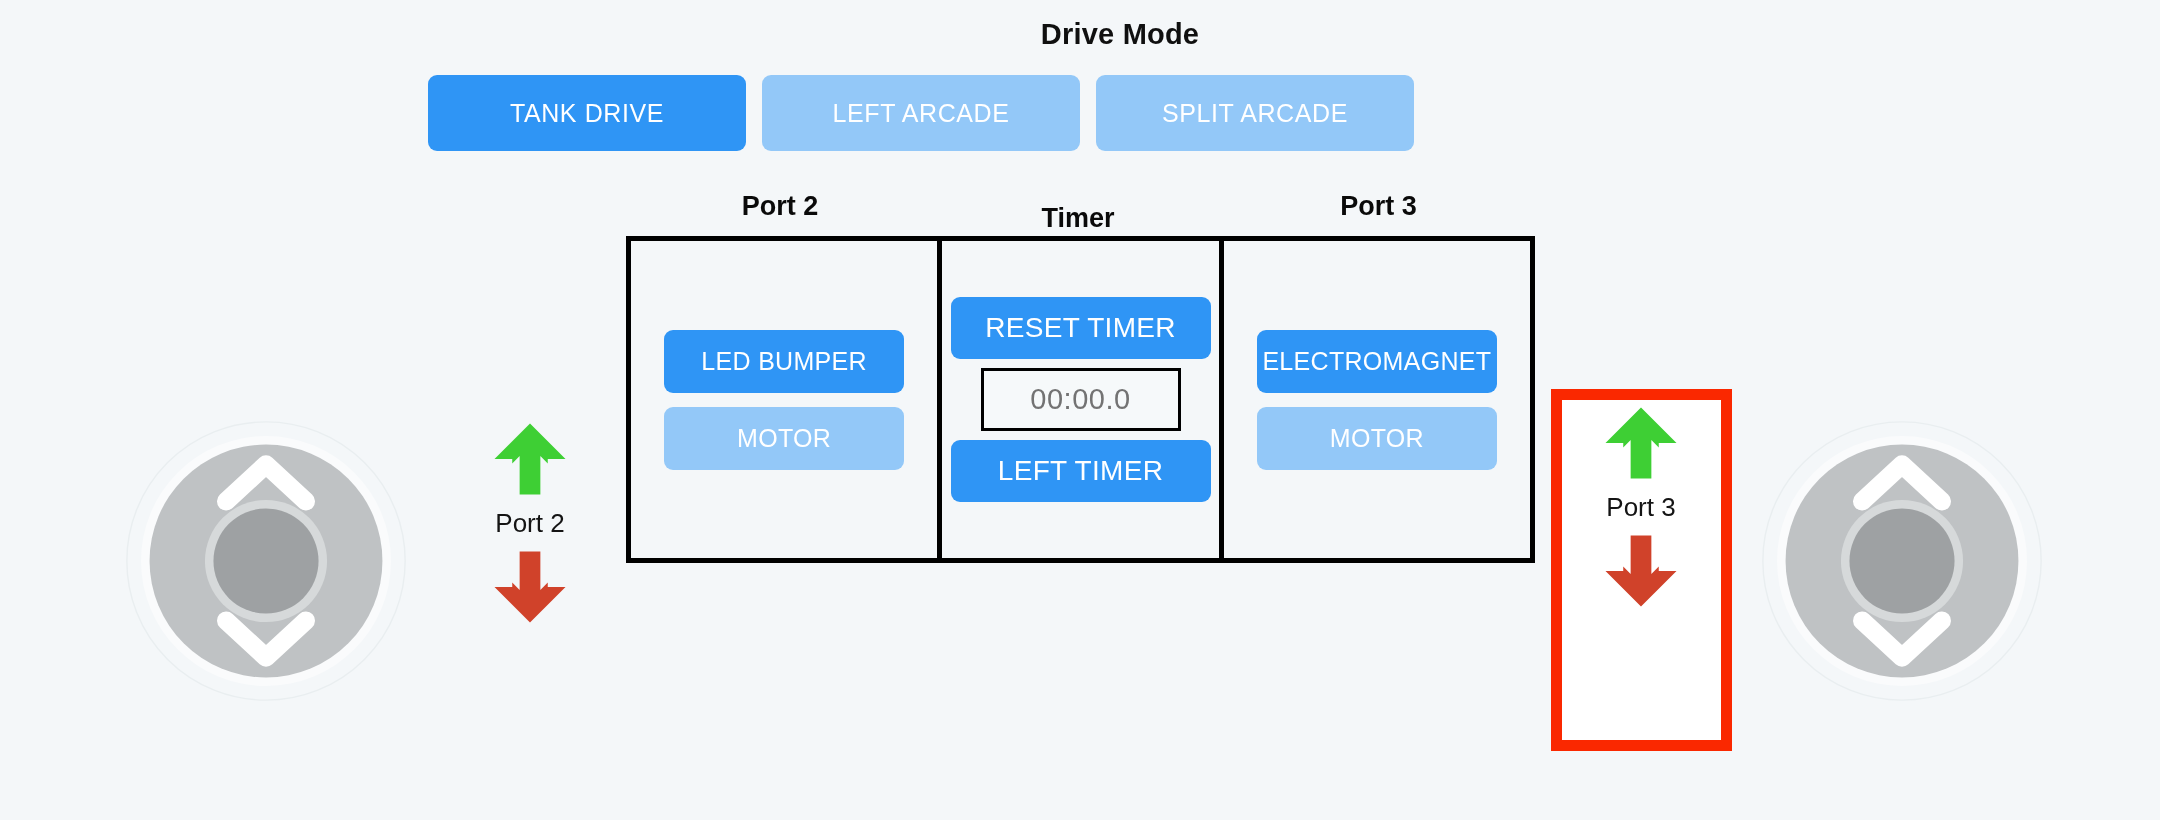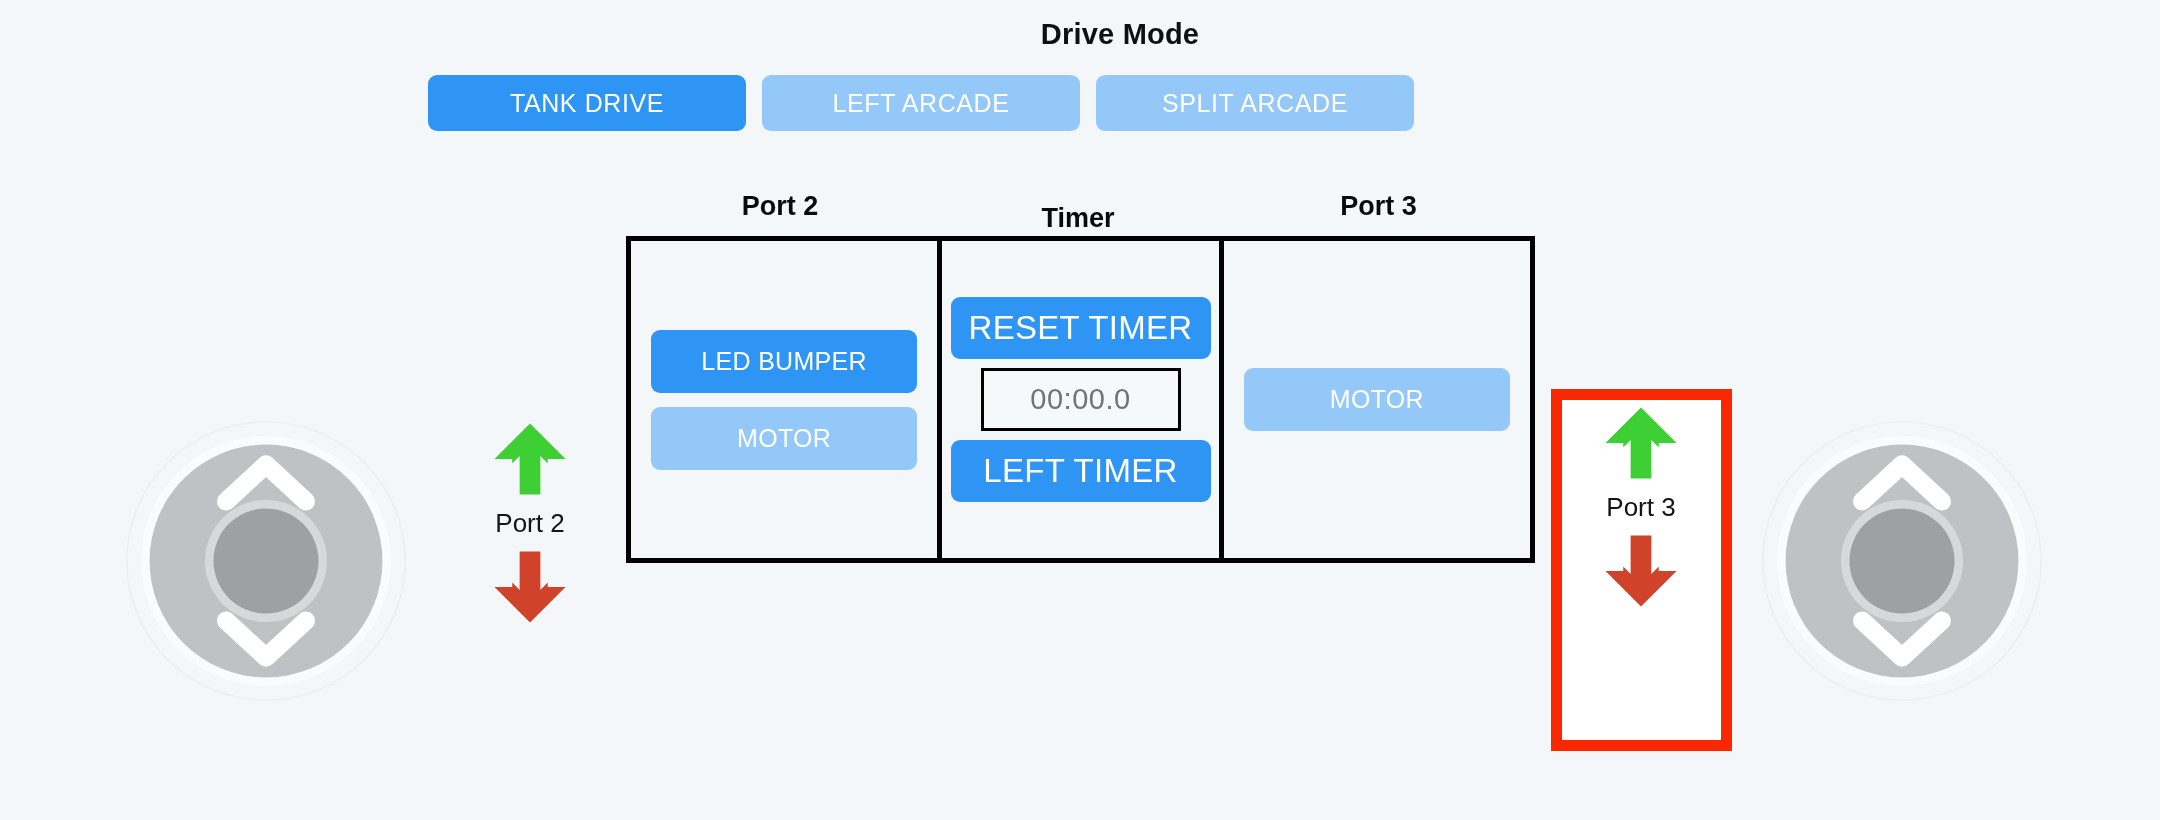--- a/index.html
+++ b/index.html
@@ -31,21 +31,21 @@
 
   #drive-mode-buttons {
     position: absolute;
     top: 75px;
     left: 428px;
     display: flex;
     gap: 16px;
   }
   .mode-btn {
     width: 318px;
-    height: 56px;
+    height: 76px;
     border: none;
     border-radius: 9px;
     color: #ffffff;
     font-size: 25px;
     font-family: "Liberation Sans", sans-serif;
     letter-spacing: .6px;
     cursor: pointer;
     display: flex;
     align-items: center;
     justify-content: center;
@@ -83,21 +83,21 @@
     display: flex;
     flex-direction: column;
     align-items: center;
     justify-content: center;
   }
   #col-port2 { width: 308px; }
   #col-timer { width: 288px; border-left: 5px solid #000; border-right: 5px solid #000; }
   #col-port3 { width: 308px; }
 
   .port-btn {
-    width: 266px;
+    width: 240px;
     height: 63px;
     border: none;
     border-radius: 9px;
     color: #ffffff;
     font-size: 25px;
     font-family: "Liberation Sans", sans-serif;
     letter-spacing: .3px;
     cursor: pointer;
     display: flex;
     align-items: center;
@@ -109,21 +109,21 @@
   .port-btn + .port-btn { margin-top: 14px; }
 
   
   .timer-btn {
     width: 260px;
     height: 62px;
     border: none;
     border-radius: 9px;
     background: #2f95f5;
     color: #ffffff;
-    font-size: 33px;
+    font-size: 28px;
     font-family: "Liberation Sans", sans-serif;
     letter-spacing: .3px;
     cursor: pointer;
     display: flex;
     align-items: center;
     justify-content: center;
     padding: 0;
   }
   #timer-display {
     width: 200px;
@@ -201,20 +201,21 @@
     <button class="port-btn off">MOTOR</button>
   </div>
 
   <div class="panel-col" id="col-timer">
     <button class="timer-btn">RESET TIMER</button>
     <div id="timer-display">00:00.0</div>
     <button class="timer-btn">LEFT TIMER</button>
   </div>
 
   <div class="panel-col" id="col-port3">
+    <button class="port-btn on">ELECTROMAGNET</button>
     <button class="port-btn off">MOTOR</button>
   </div>
 
 </div>
 
 <div class="port-arrows" id="port2-arrows">
   <svg class="arrow" viewBox="0 0 100 100">
     <polygon points="50,2 98,50 74,50 74,56 64,46 64,98 36,98 36,46 26,56 26,50 2,50" fill="#3ecf34"></polygon>
   </svg>
   <div class="arrow-label">Port 2</div>

